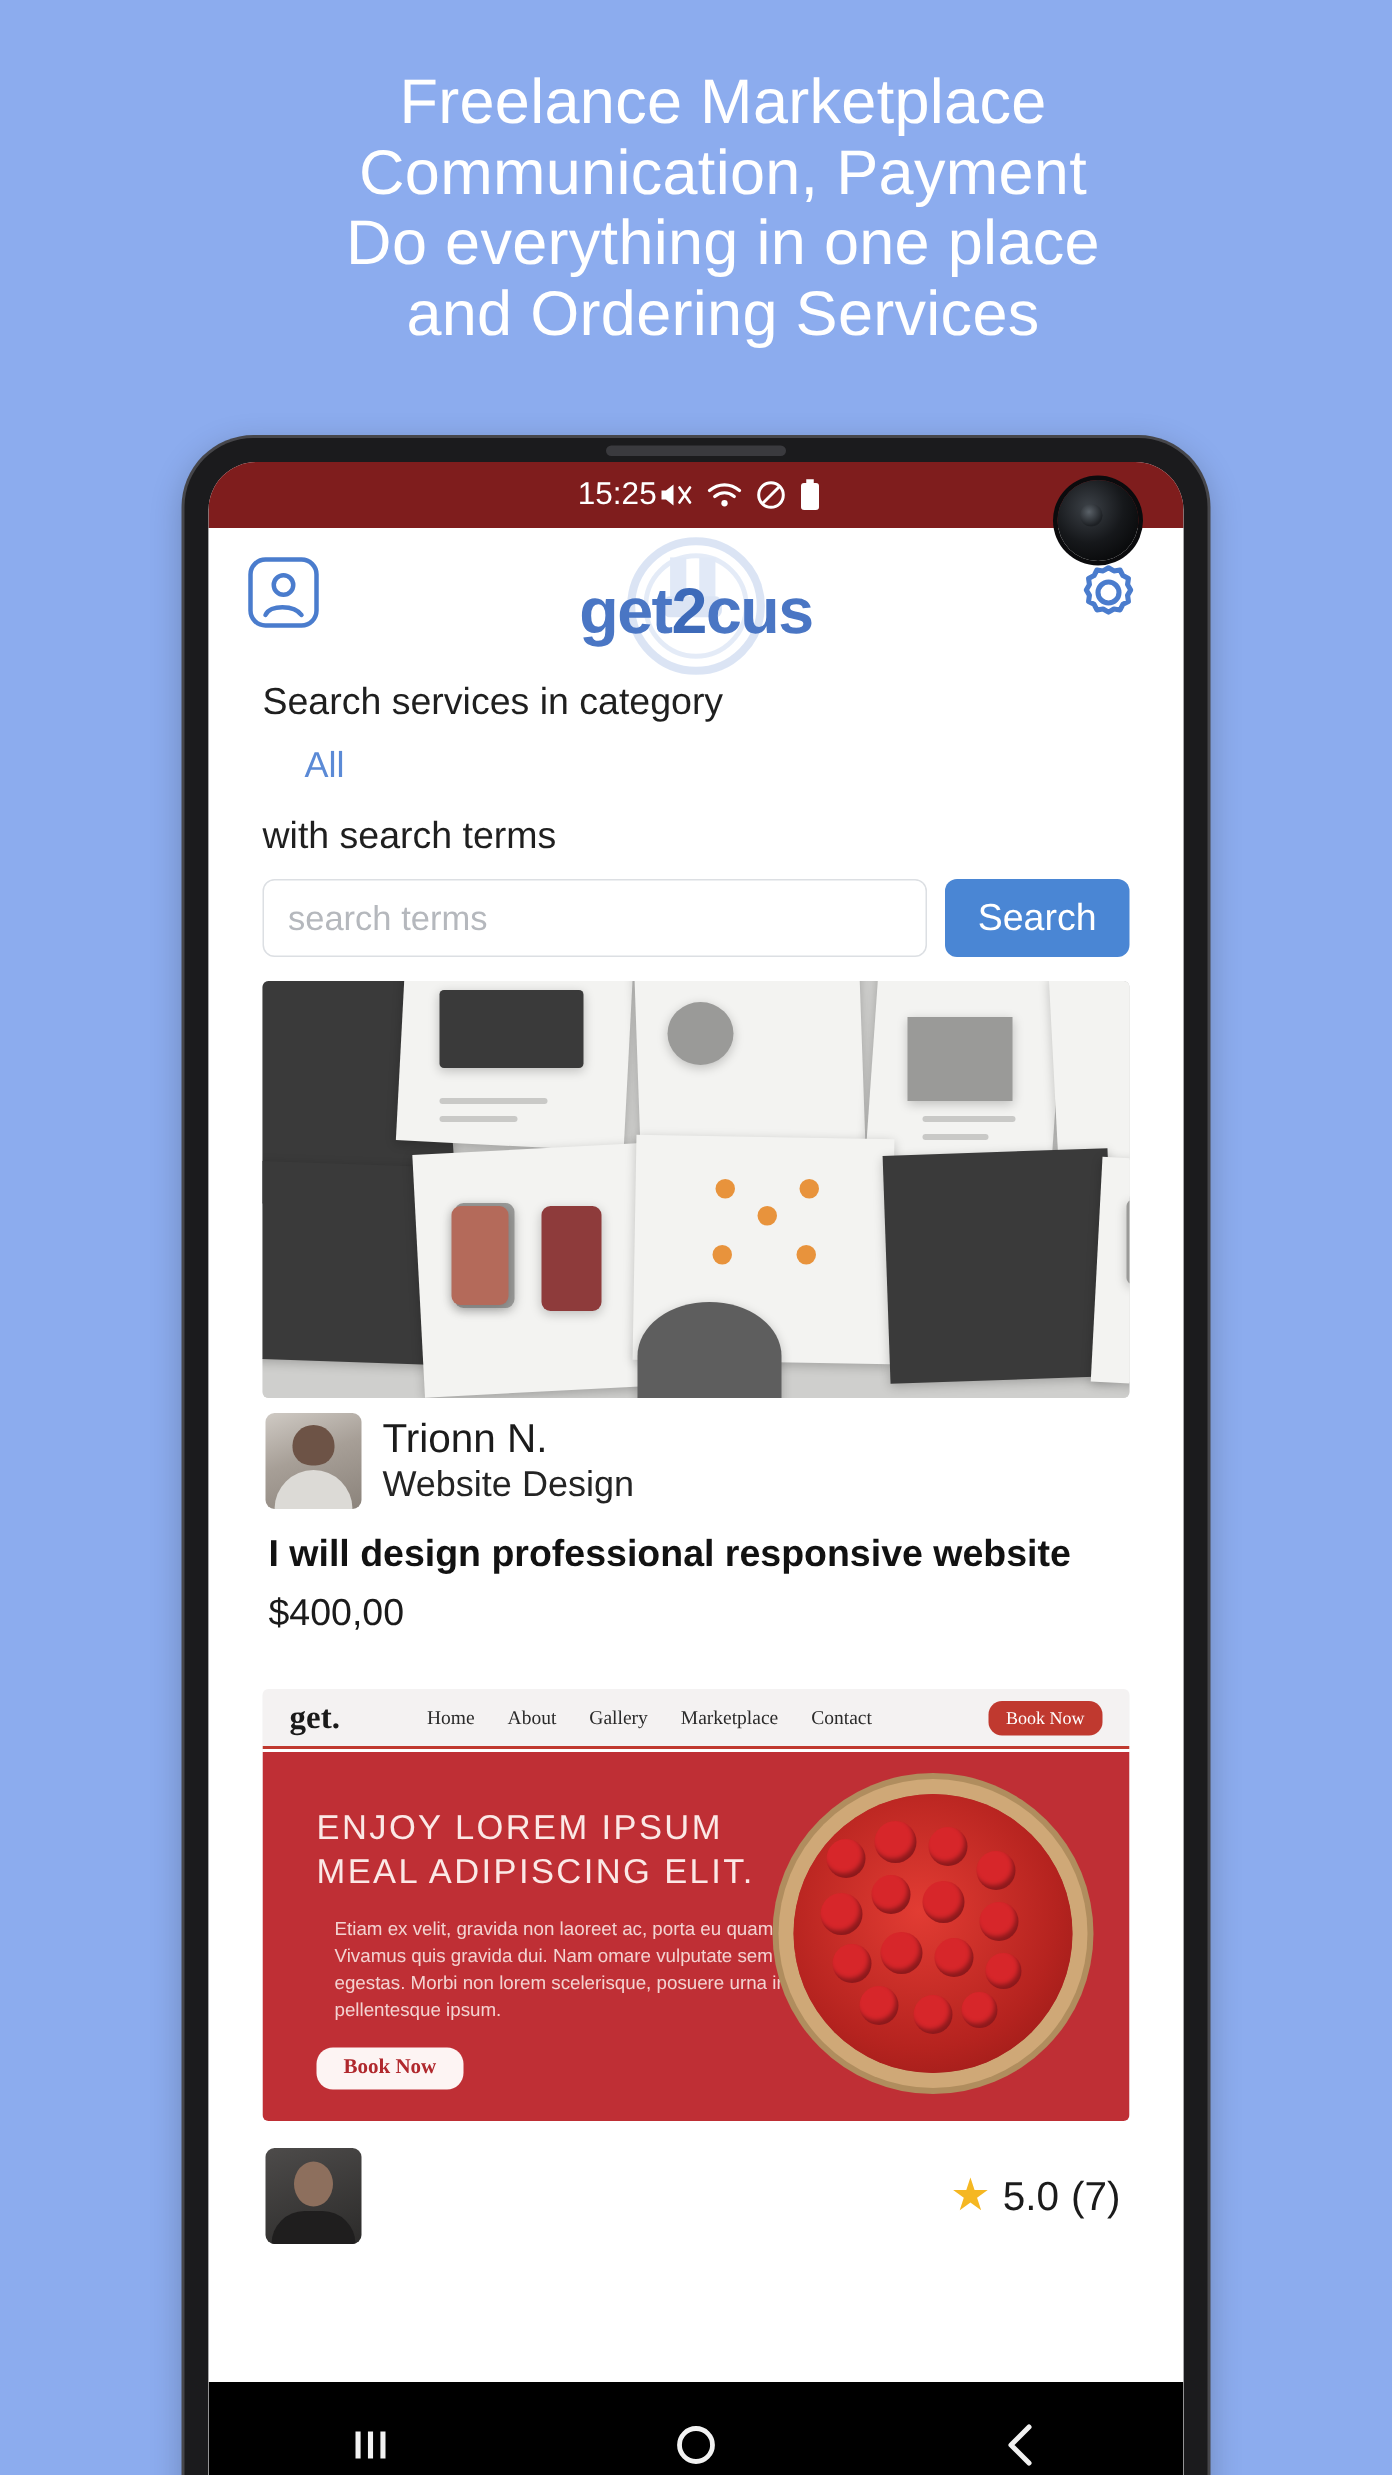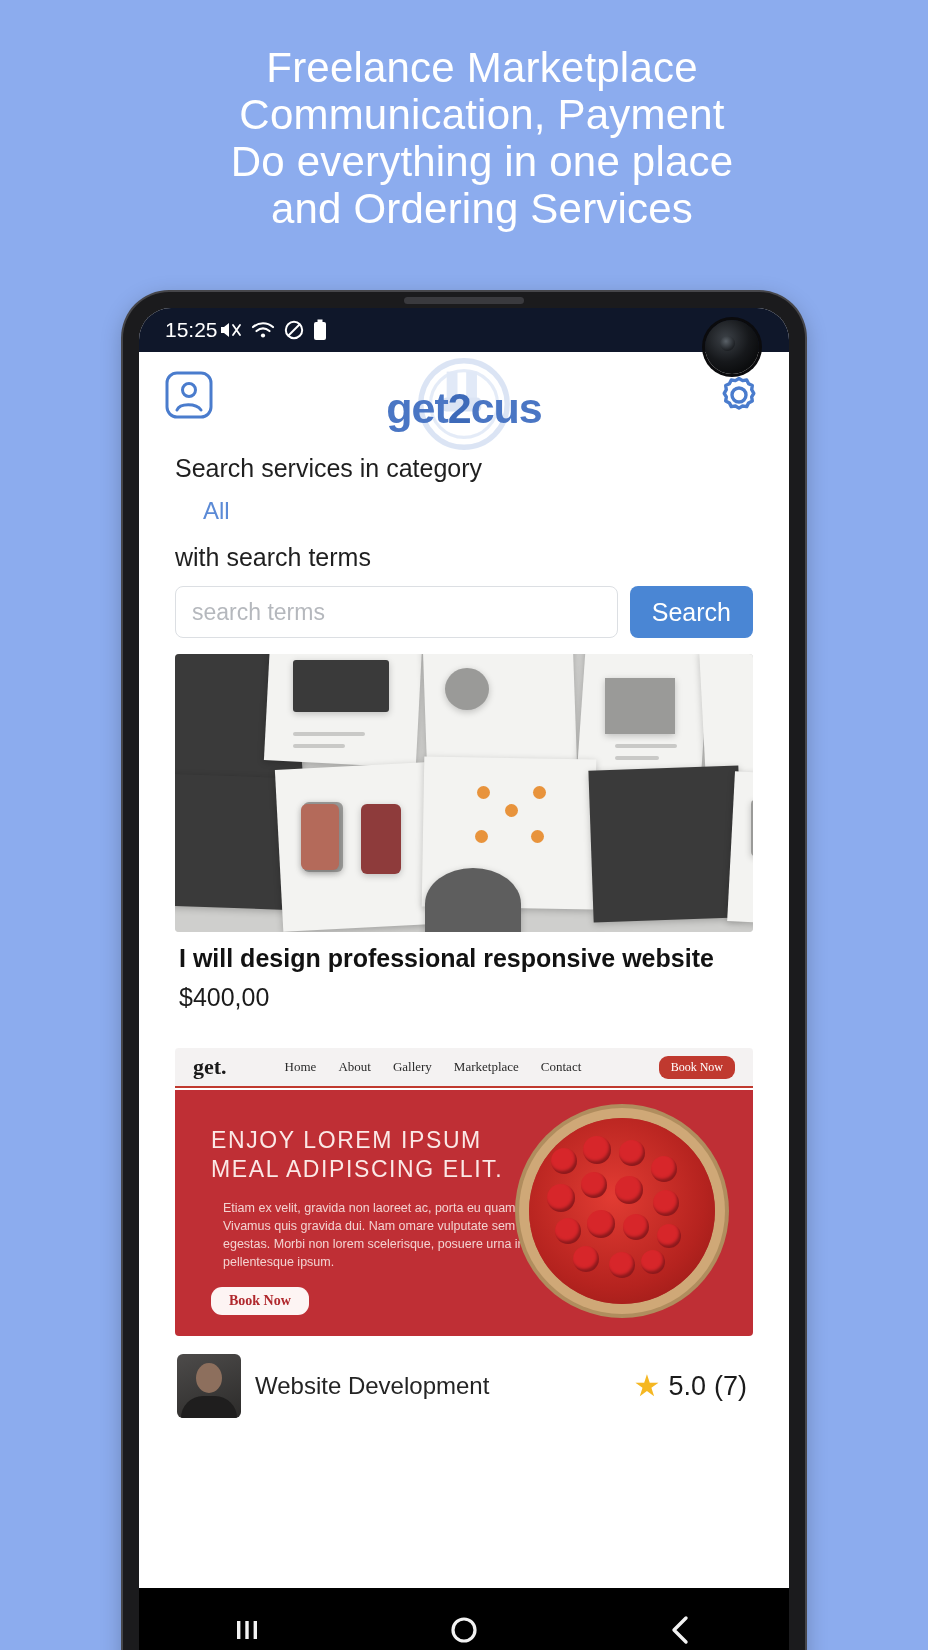--- a/index.html
+++ b/index.html
@@ -53,24 +53,24 @@
     width: 120px;
     height: 7px;
     border-radius: 4px;
     background: #3a3a3e;
     z-index: 12;
   }
 
   
   .statusbar {
     height: 44px;
-    background: #0f172a;
-    display: flex;
-    align-items: center;
-    justify-content: flex-start;
+    background: #7f1d1d;
+    display: flex;
+    align-items: center;
+    justify-content: center;
     padding: 0 22px 0 26px;
     color: #ffffff;
     font-size: 21px;
     font-weight: 500;
   }
   .status-icons { display: flex; align-items: center; gap: 9px; }
   .status-icons svg { display: block; }
 
   .punchhole {
     position: absolute;
@@ -472,20 +472,27 @@
               <div class="pg" style="left:556px;top:120px;width:110px;height:150px;transform:rotate(3deg);"></div>
               <div class="pg mid" style="left:576px;top:146px;width:72px;height:56px;border-radius:4px;"></div>
               <div class="pg" style="left:250px;top:214px;width:96px;height:72px;background:#5e5e5e;border-radius:50% 50% 0 0;"></div>
               <div class="ln" style="left:118px;top:78px;width:72px;"></div>
               <div class="ln" style="left:118px;top:90px;width:52px;"></div>
               <div class="ln" style="left:440px;top:90px;width:62px;"></div>
               <div class="ln" style="left:440px;top:102px;width:44px;"></div>
             </div>
           </div>
 
+          <div class="card-person">
+            <div class="avatar a1"></div>
+            <div class="person-text">
+              <span class="person-name">Trionn  N.</span>
+              <span class="person-role">Website Design</span>
+            </div>
+          </div>
 
           <div class="card-title">I will design professional responsive website</div>
           <div class="card-price">$400,00</div>
         </div>
 
         <div class="card" style="padding-top:26px;">
           <div class="card-media tall">
             <div class="resto">
               <div class="resto-nav">
                 <span class="resto-logo">get.</span>
@@ -520,21 +527,20 @@
                   <div class="berry" style="left:80px;top:134px;width:26px;height:26px;"></div>
                   <div class="berry" style="left:112px;top:132px;width:24px;height:24px;"></div>
                 </div>
               </div>
             </div>
           </div>
 
           <div class="card-person" style="padding-top:18px;">
             <div class="avatar a2"></div>
             <div class="person-text">
-              <span class="person-role">Website Development</span>
             </div>
             <div class="rating">
               <span class="star">★</span>
               <span>5.0</span>
               <span>(7)</span>
             </div>
           </div>
         </div>
 
       </div>

